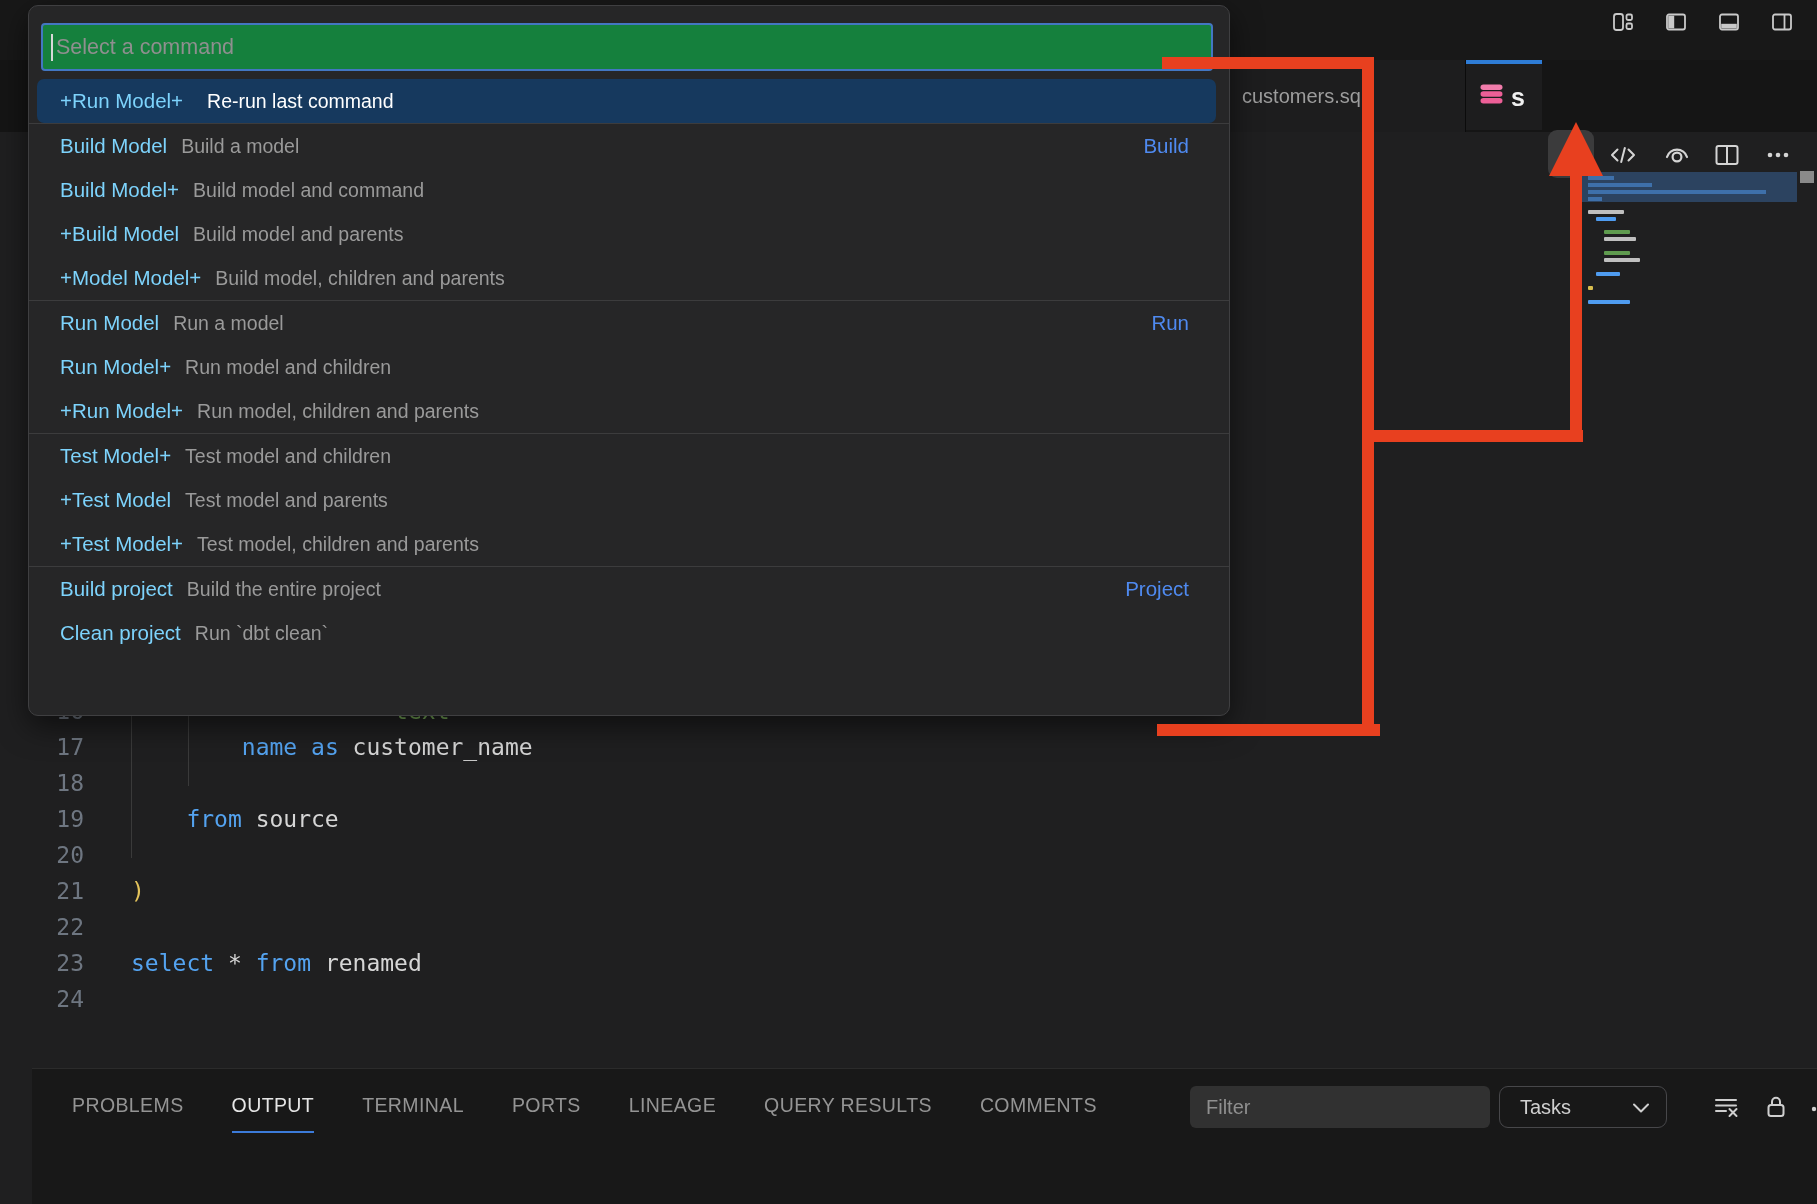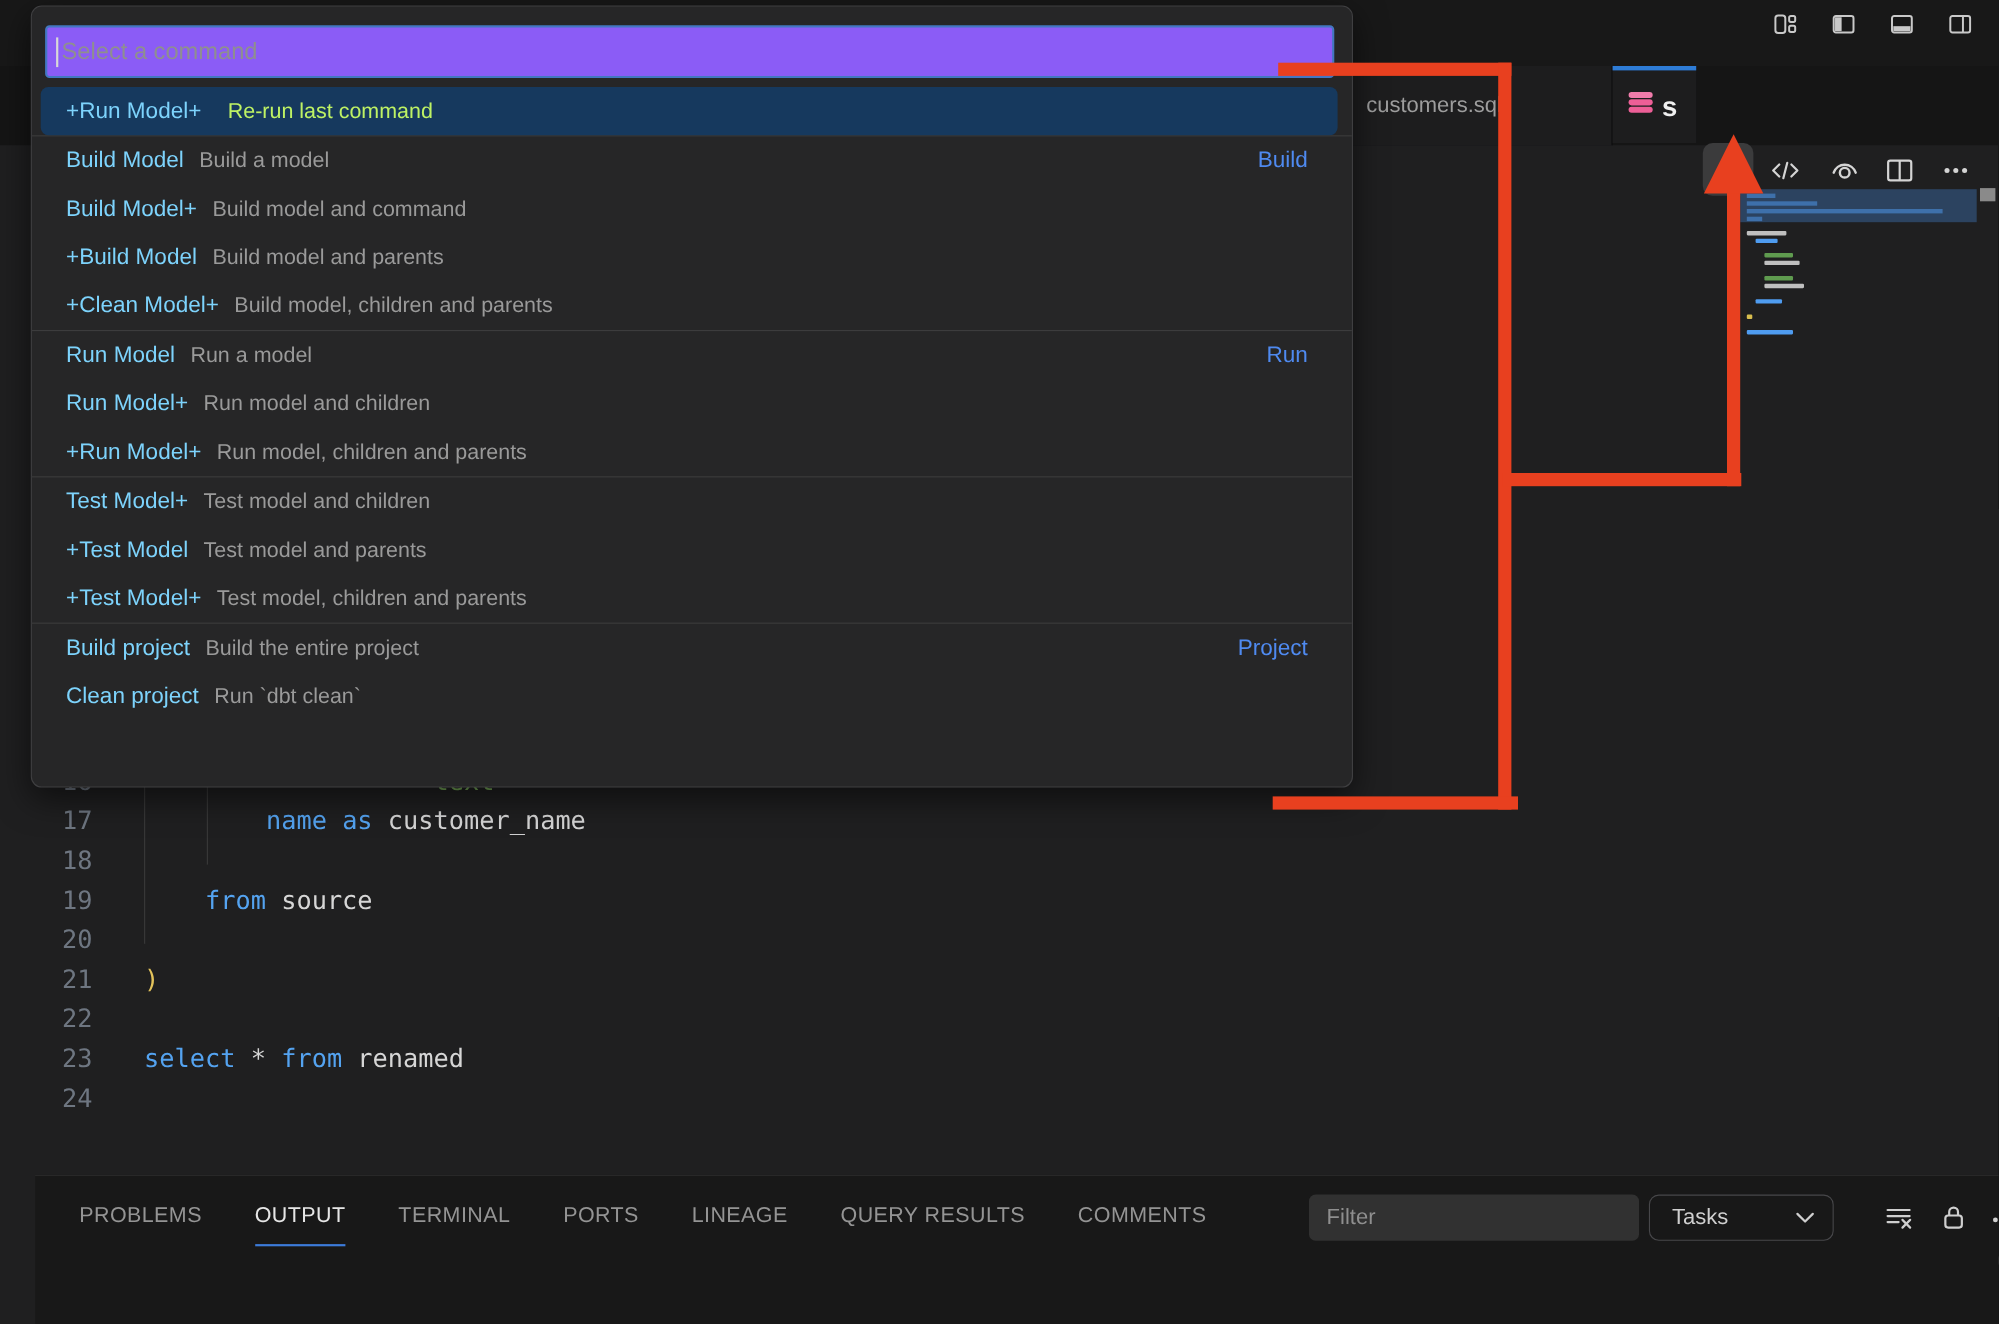--- a/index.html
+++ b/index.html
@@ -55,35 +55,35 @@
     font-family:"Liberation Sans",sans-serif;}
   #filter-input::placeholder{color:#8f8f8f;}
   #tasks-dd{position:absolute;left:1467px;top:17px;width:168px;height:42px;border:1px solid #47474a;
     border-radius:9px;display:flex;align-items:center;justify-content:space-between;
     padding:0 16px 0 20px;color:#cfcfcf;font-size:20px;cursor:pointer;}
   .panel-icon{position:absolute;top:24px;width:28px;height:28px;cursor:pointer;}
 
   
   #palette{left:28px;top:5px;width:1202px;height:711px;background:#262627;border:1px solid #3f3f41;
     border-radius:10px;box-shadow:0 10px 30px rgba(0,0,0,.55);overflow:hidden;z-index:40;}
-  #qp-inputwrap{position:absolute;left:12px;top:17px;right:16px;height:48px;background:#8b5cf6;
+  #qp-inputwrap{position:absolute;left:12px;top:17px;right:16px;height:48px;background:#15803d;
     border:2px solid #4377c2;border-radius:4px;display:flex;align-items:center;}
   #qp-caret{width:2px;height:27px;background:#d8d8d8;margin-left:8px;}
   #qp-input{flex:1;background:transparent;border:none;outline:none;color:#ddd;font-size:21.5px;
     padding-left:3px;font-family:"Liberation Sans",sans-serif;}
   #qp-input::placeholder{color:#8f8f8f;}
   #qp-list{position:absolute;left:0;top:73px;width:100%;}
   .qp-group{padding:0;}
   .qp-group.sep{border-top:1px solid #3c3c3d;}
   .qp-row{position:relative;height:44px;margin:0 13px 0 8px;border-radius:7px;display:flex;
     align-items:center;padding-left:23px;cursor:pointer;}
   .qp-row.active{background:#16395e;}
   .qp-label{color:#7dd3fc;font-size:20.5px;}
   .qp-desc{color:#9a9a9a;font-size:19.5px;margin-left:14px;}
-  .qp-row.active .qp-desc{color:#bef264;margin-left:24px;}
+  .qp-row.active .qp-desc{color:#ffffff;margin-left:24px;}
   .qp-badge{position:absolute;right:27px;color:#4f8af0;font-size:20.5px;}
 
   
   .red{position:absolute;background:#e8401f;z-index:50;}
   #arrow-head{position:absolute;left:1549px;top:122px;width:0;height:0;z-index:50;
     border-left:27px solid transparent;border-right:27px solid transparent;
     border-bottom:54px solid #e8401f;}
 </style>
 </head>
 <body>
@@ -270,21 +270,21 @@
           </div>
           <div class="qp-row">
             <span class="qp-label">Build Model+</span>
             <span class="qp-desc">Build model and command</span>
           </div>
           <div class="qp-row">
             <span class="qp-label">+Build Model</span>
             <span class="qp-desc">Build model and parents</span>
           </div>
           <div class="qp-row">
-            <span class="qp-label">+Clean Model+</span>
+            <span class="qp-label">+Model Model+</span>
             <span class="qp-desc">Build model, children and parents</span>
           </div>
         </div>
         <div class="qp-group sep">
           <div class="qp-row">
             <span class="qp-label">Run Model</span>
             <span class="qp-desc">Run a model</span>
             <span class="qp-badge">Run</span>
           </div>
           <div class="qp-row">

